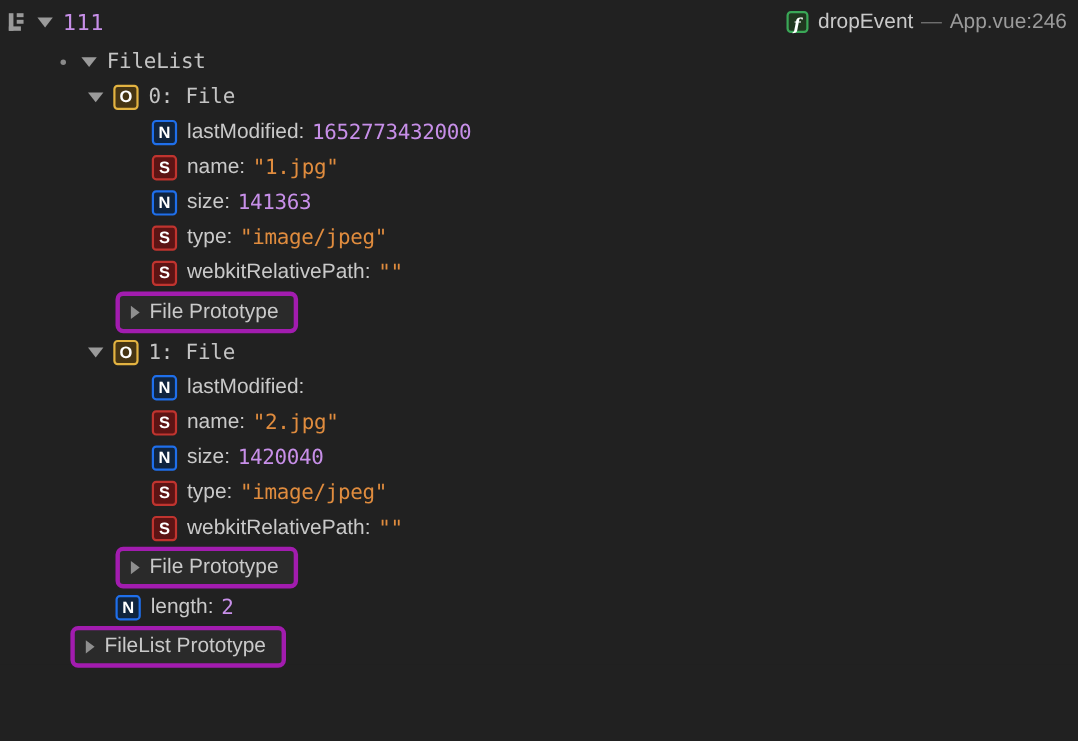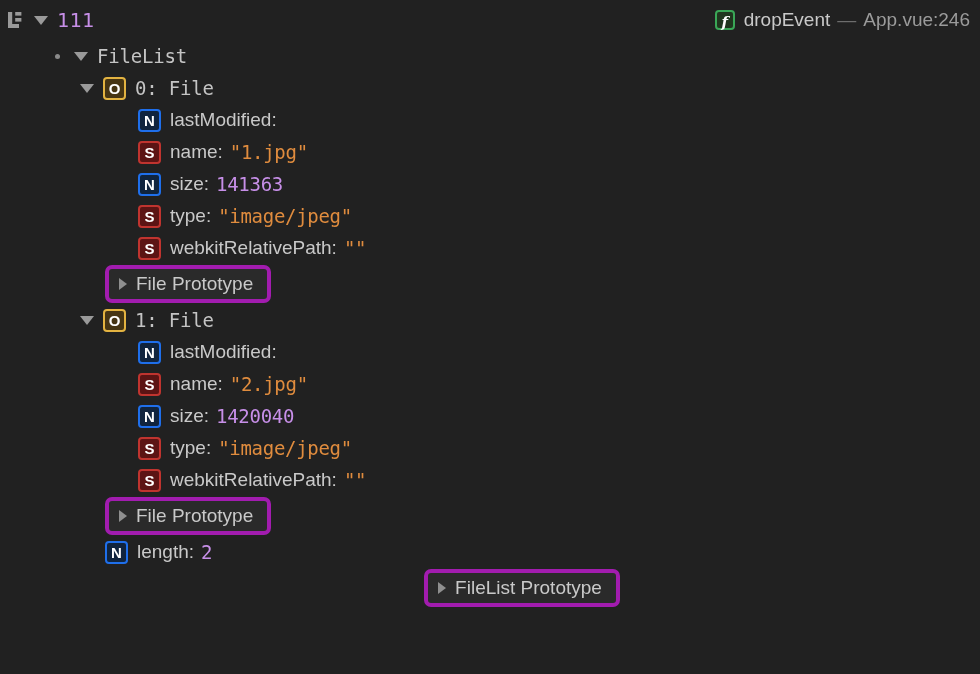--- a/index.html
+++ b/index.html
@@ -230,20 +230,21 @@
   <div class="row" style="padding-left:80px;">
     <span class="caret open"></span>
     <span class="type-badge badge-O">O</span>
     <span class="node-label">0: File</span>
   </div>
 
   <div class="row" style="padding-left:138px;">
     <span class="type-badge badge-N">N</span>
     <span class="prop-name">lastModified</span>
     <span class="colon">:</span>
+    <span class="val-number">1652773432000</span>
   </div>
   <div class="row" style="padding-left:138px;">
     <span class="type-badge badge-S">S</span>
     <span class="prop-name">name</span>
     <span class="colon">:</span>
     <span class="val-string">"1.jpg"</span>
   </div>
   <div class="row" style="padding-left:138px;">
     <span class="type-badge badge-N">N</span>
     <span class="prop-name">size</span>
@@ -313,20 +314,20 @@
     </span>
   </div>
 
   <div class="row" style="padding-left:105px;">
     <span class="type-badge badge-N">N</span>
     <span class="prop-name">length</span>
     <span class="colon">:</span>
     <span class="val-number">2</span>
   </div>
 
-  <div class="proto-row" style="padding-left:64px;justify-content:center;">
+  <div class="proto-row" style="padding-left:64px;">
     <span class="proto-pill">
       <span class="caret closed"></span>
       <span class="proto-label">FileList Prototype</span>
     </span>
   </div>
 
 </div>
 
 </body></html>

